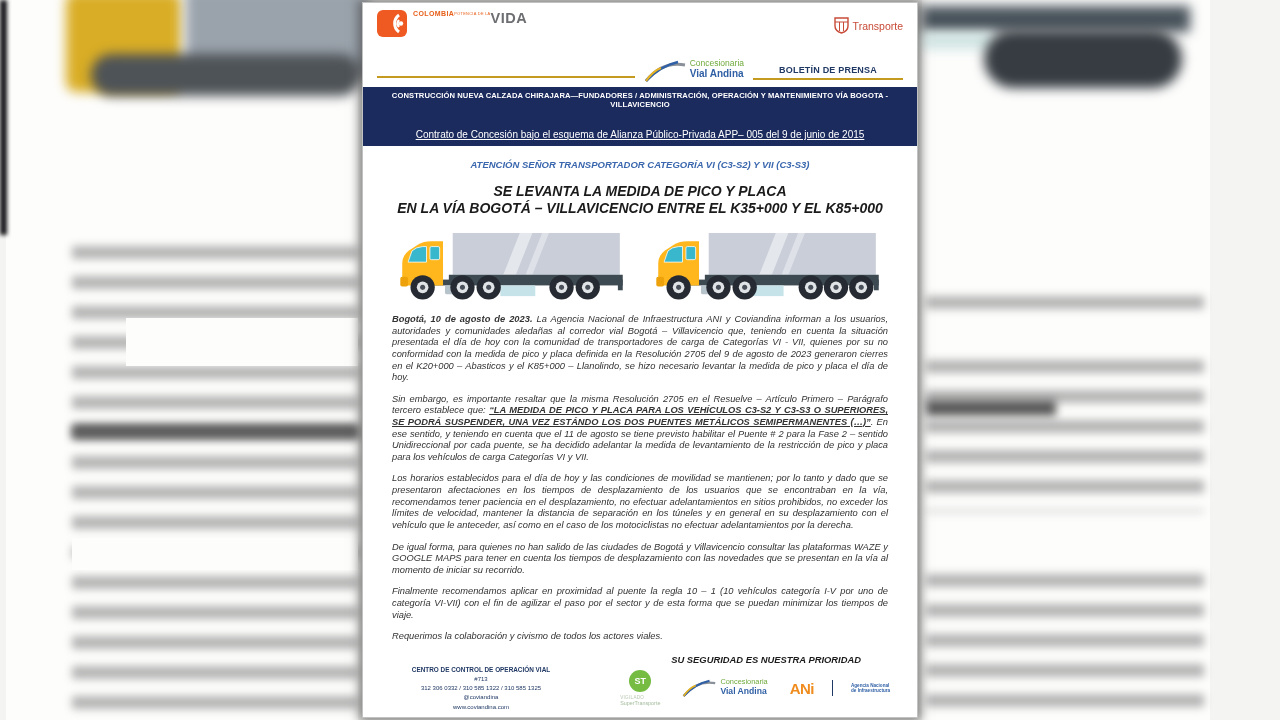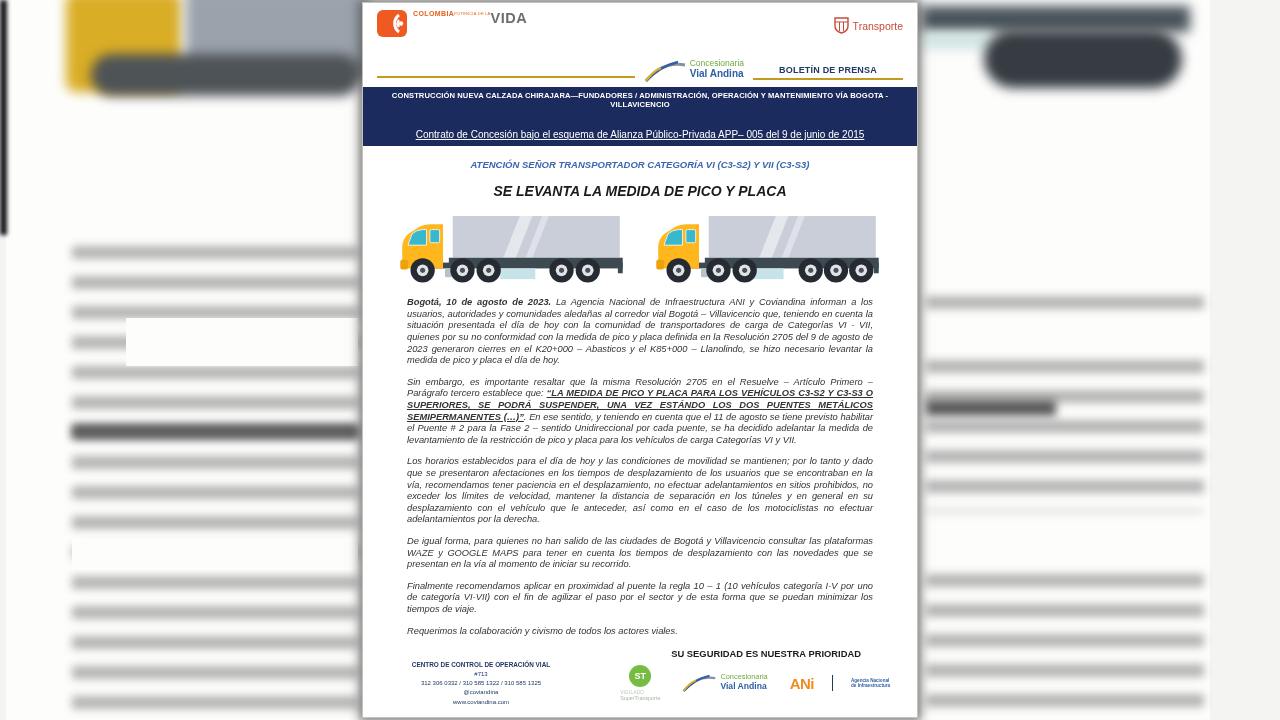--- a/index.html
+++ b/index.html
@@ -46,25 +46,25 @@
   .boletin-col{margin-left:auto;width:150px;display:flex;flex-direction:column;align-items:center;gap:3px;margin-bottom:3px;}
   .boletin-label{font-size:9px;font-weight:bold;color:var(--c-footer_navy,#203864);letter-spacing:.2px;}
   .boletin-col .gold-line{width:100%;}
   .banner{margin-top:4px;background:var(--c-navy,#1c2b5e);color:#fff;text-align:center;padding:4px 6px 6px;}
   .banner-l1{font-size:7.6px;font-weight:bold;letter-spacing:.1px;}
   .banner-l2{font-size:10px;margin-top:20px;text-decoration:underline;}
   .title-block{margin-top:13px;text-align:center;}
   .attention{font-size:9.5px;font-style:italic;font-weight:600;color:var(--c-title_blue,#3a67ae);}
   .main-title{margin-top:13px;font-size:14px;font-weight:bold;font-style:italic;color:#1b1b1b;line-height:1.22;}
   .trucks{margin-top:15px;display:flex;justify-content:center;gap:26px;}
-  .body-block{margin-top:14px;padding:0 44px;}
+  .body-block{margin-top:14px;padding:0 29px;}
   .para{font-size:9.3px;line-height:1.25;text-align:justify;color:#333;font-style:italic;margin:0 0 10px;}
   .rb{font-weight:bold;}
   .ru{text-decoration:underline;}
-  .slogan{padding:1px 56px 0 0;text-align:right;font-size:9.4px;font-weight:bold;color:#1b1b1b;}
+  .slogan{padding:1px 56px 0 0;text-align:right;font-size:9.4px;font-weight:bold;font-style:italic;color:#1b1b1b;}
   .footer{margin-top:auto;display:flex;align-items:center;padding:0 18px 10px;}
   .contact{width:200px;text-align:center;color:var(--c-footer_navy,#203864);font-size:6px;line-height:1.55;}
   .contact div:first-child{font-weight:bold;font-size:6.4px;}
   .footer-logos{margin-left:auto;display:flex;align-items:center;gap:13px;padding-right:4px;}
   .st-logo{display:flex;align-items:center;gap:3px;flex-direction:column;}
   .st-circle{width:22px;height:22px;border-radius:50%;background:var(--c-st_green,#76bc43);color:#fff;
     font-size:9px;font-weight:bold;display:flex;align-items:center;justify-content:center;}
   .st-text{display:flex;flex-direction:column;line-height:1.2;}
   .st-l1{font-size:4.6px;color:#b9c8b2;letter-spacing:.3px;}
   .st-l2{font-size:5.4px;color:#a3bb9c;}
@@ -148,20 +148,21 @@
 
   <div class="banner">
     <div class="banner-l1">CONSTRUCCIÓN NUEVA CALZADA CHIRAJARA—FUNDADORES / ADMINISTRACIÓN, OPERACIÓN Y MANTENIMIENTO VÍA BOGOTA - VILLAVICENCIO</div>
     <div class="banner-l2">Contrato de Concesión bajo el esquema de Alianza Público-Privada APP– 005 del 9 de junio de 2015</div>
   </div>
 
   <div class="title-block">
     <div class="attention">ATENCIÓN SEÑOR TRANSPORTADOR CATEGORÍA VI (C3-S2) Y VII (C3-S3)</div>
     <div class="main-title">
       <div>SE LEVANTA LA MEDIDA DE PICO Y PLACA</div>
+      <div>EN LA VÍA BOGOTÁ – VILLAVICENCIO ENTRE EL K35+000 Y EL K85+000</div>
     </div>
   </div>
 
   <div class="trucks">
 
     <svg width="230" height="68" viewBox="0 0 236 70">
       <rect x="57" y="1" width="172" height="43" fill="#c9ced9"></rect>
       <path d="M126,1 h13 l-17,43 h-13 z" fill="#fff" opacity="0.5"></path>
       <path d="M149,1 h7 l-17,43 h-7 z" fill="#fff" opacity="0.4"></path>
       <rect x="53" y="44" width="179" height="9" fill="#3e4a52"></rect>

